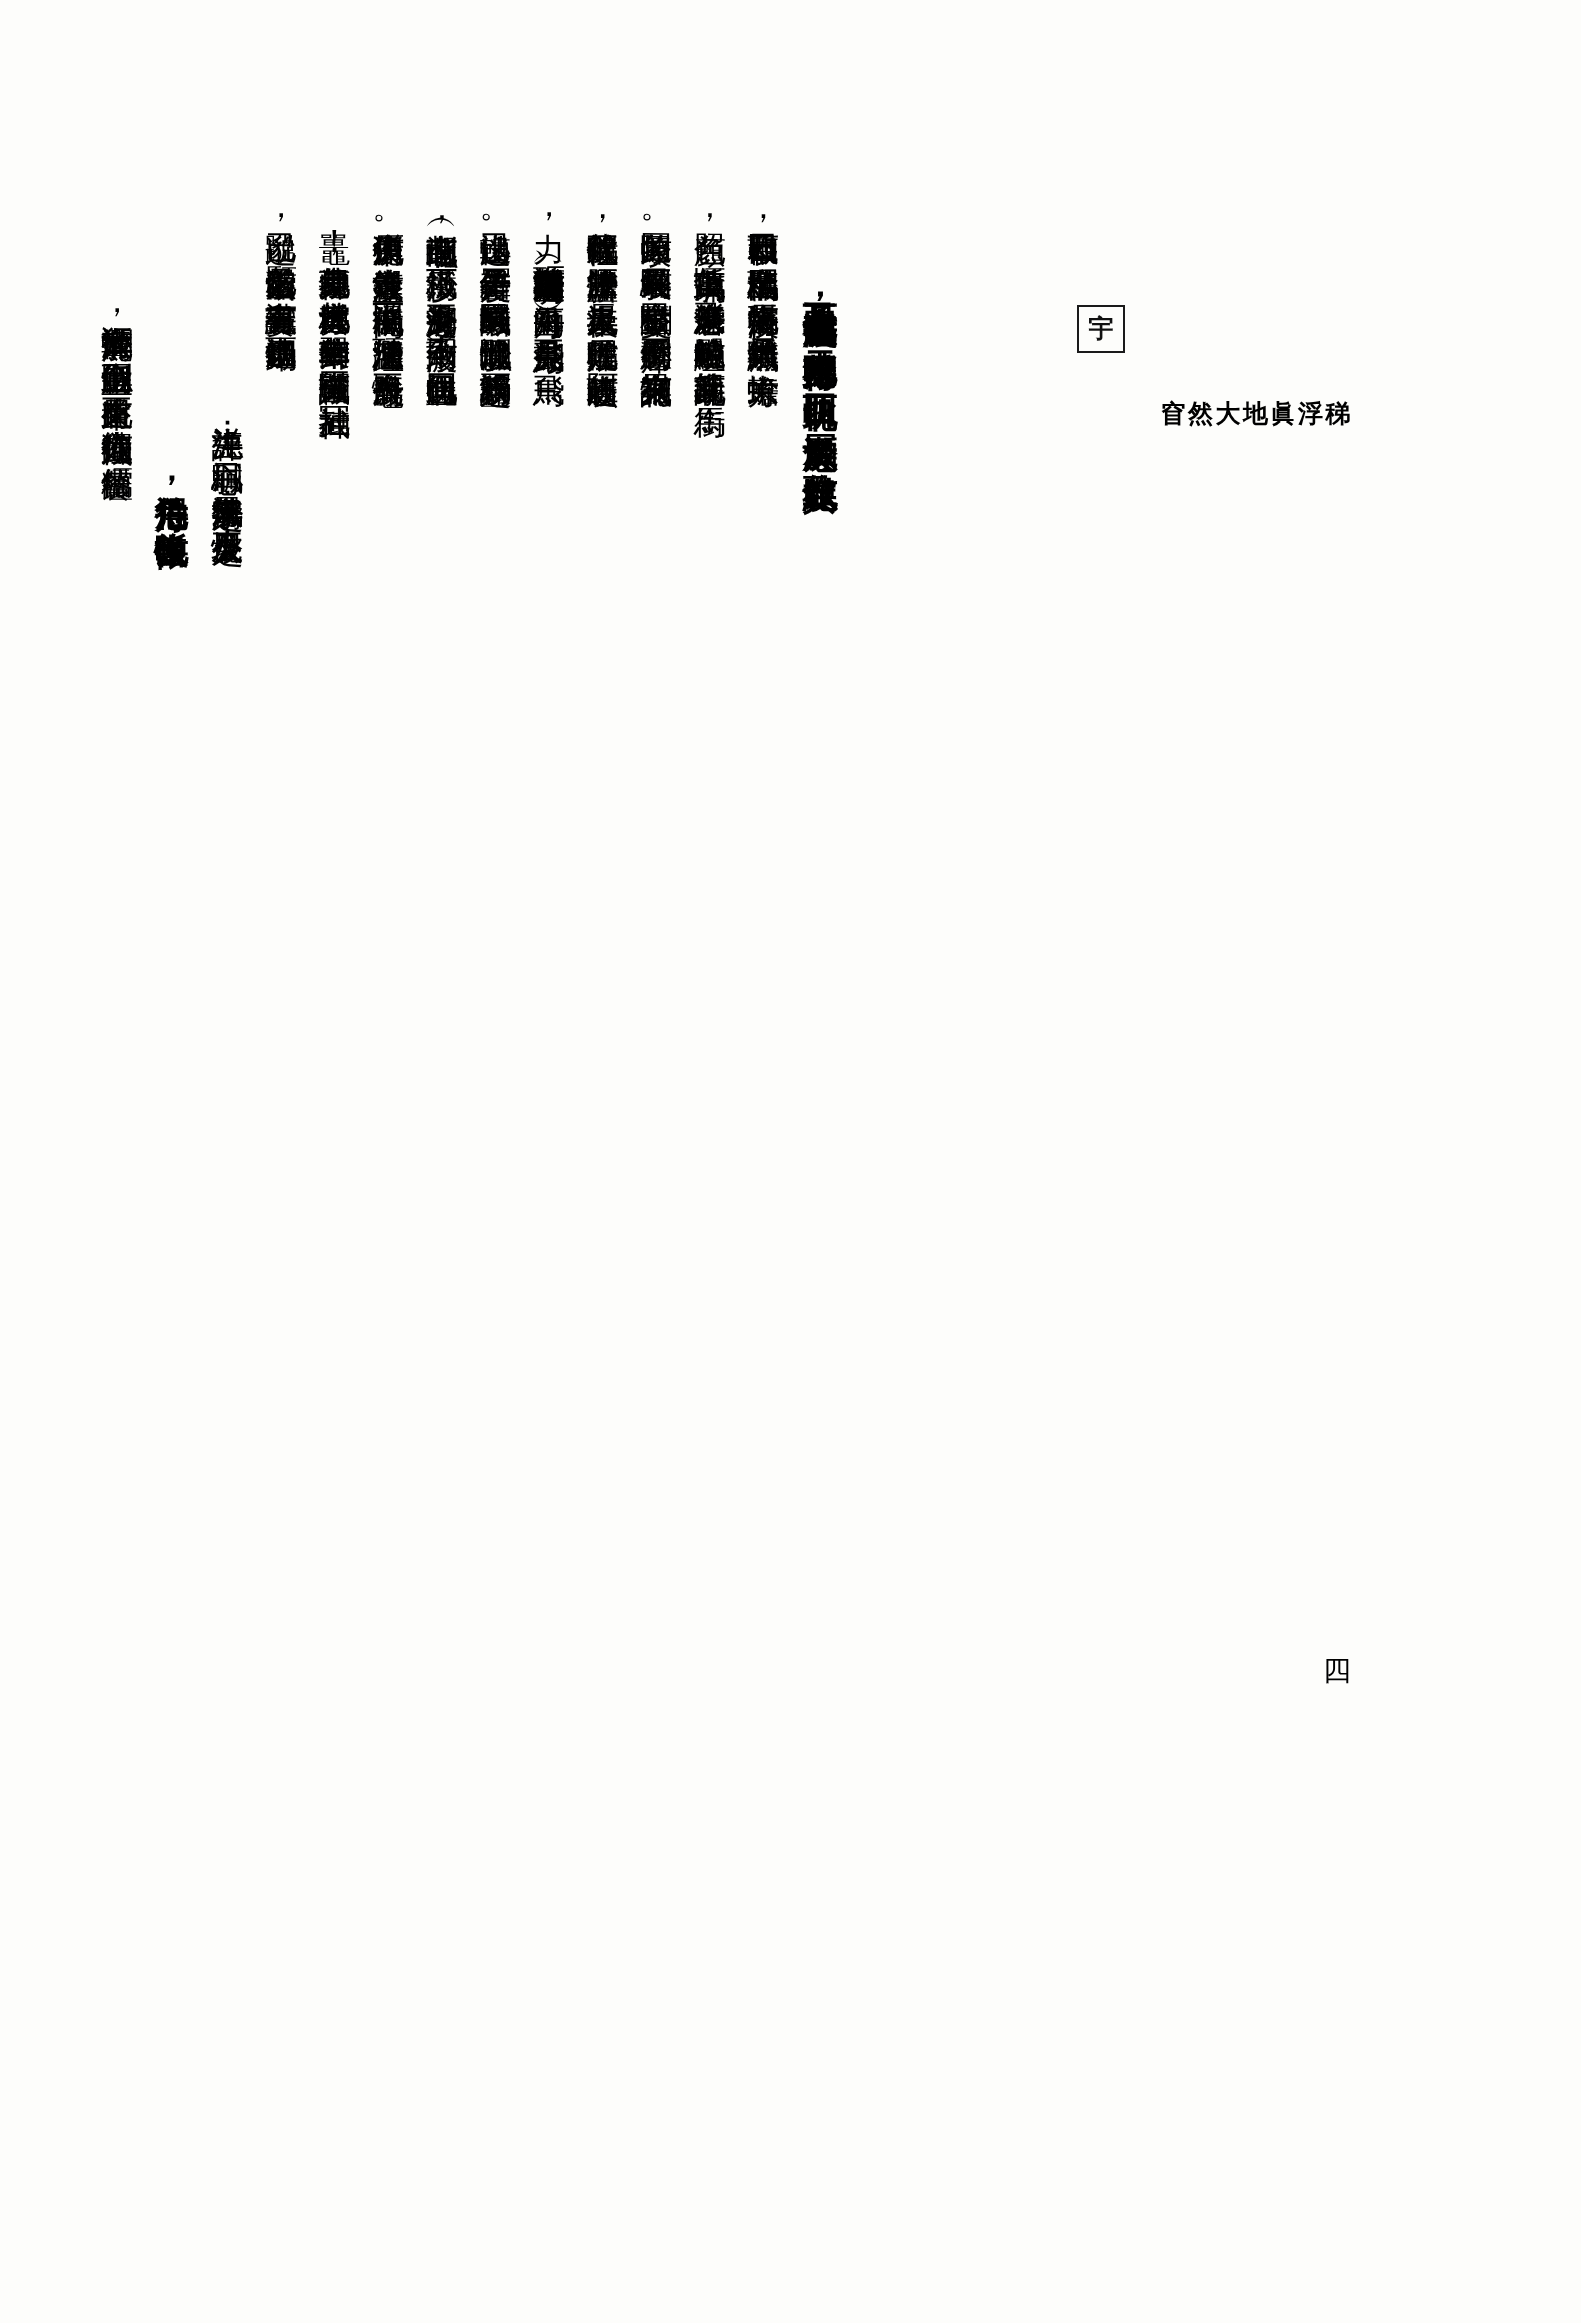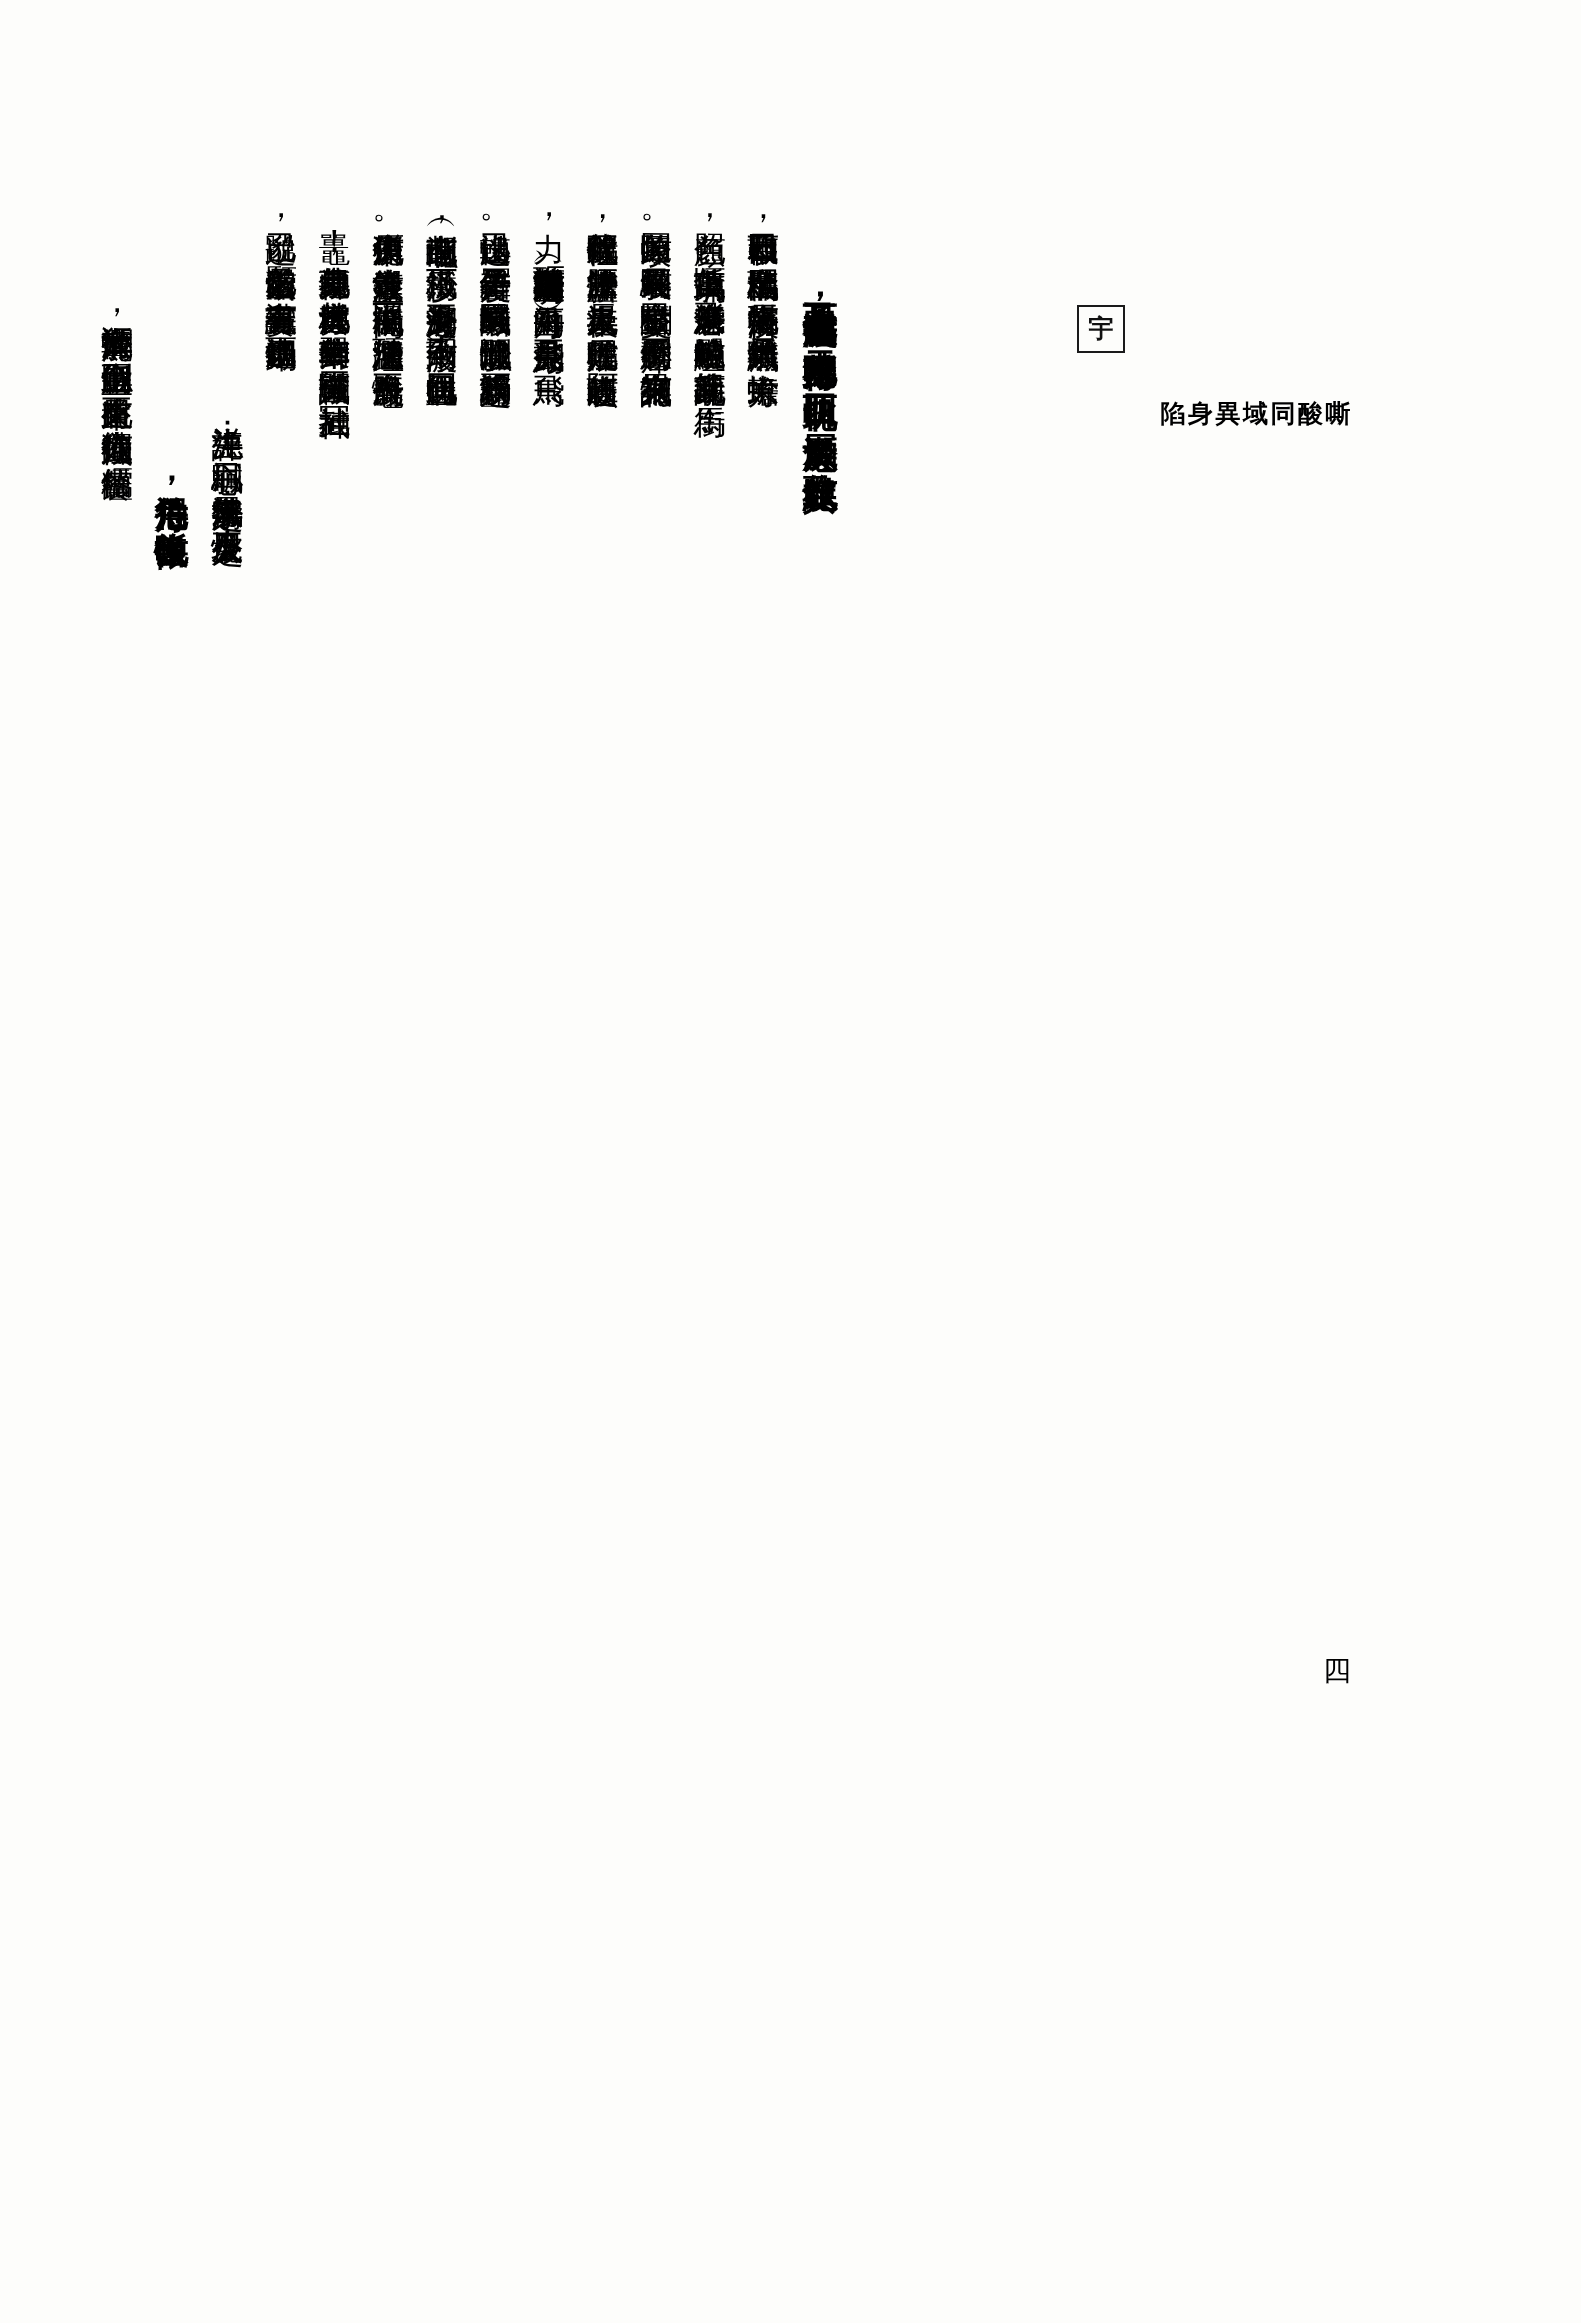--- a/index.html
+++ b/index.html
@@ -95,21 +95,21 @@
   .seal-inner {
     display: block;
     transform: scale(0.9);
   }
 </style>
 </head>
 <body>
 
 <div class="page">
 
-  <div class="running-head">陷身異域同酸嘶</div>
+  <div class="running-head">窅然大地眞浮稊</div>
   <div class="page-number">四</div>
 
   <div class="seal">
     <span class="seal-inner">宇</span>
   </div>
 
   <div class="body-block">
     <div class="col indent-2">大海狂瀾驚轉舵，金山到似解重圍。此生不道有來日，欲徃何如成獨歸！饘糲儒餐</div>
     <div class="col sub-heading indent-title">危舟得泊，晚飯書懷</div>
     <div class="col indent-3">漁洋先生評：洞心駴目，字字挾海外風濤之氣；恨坡公不及見之！</div>

